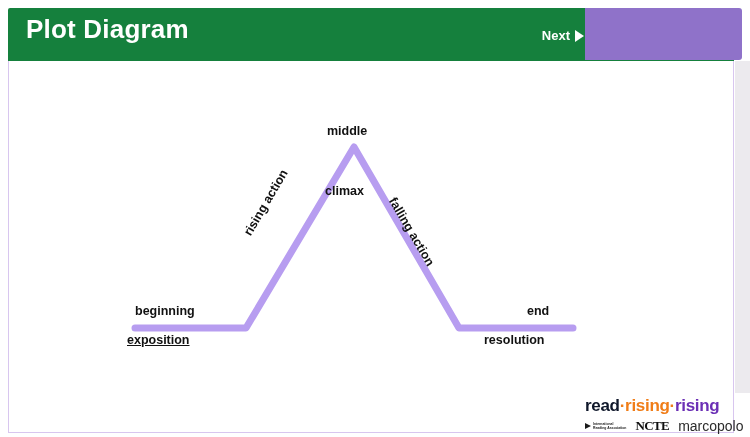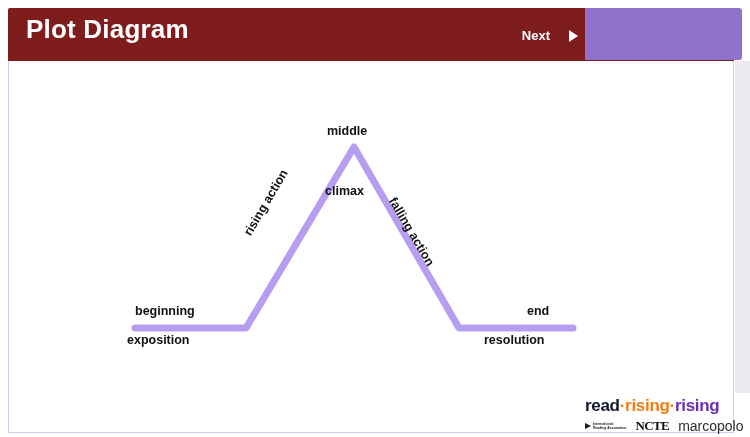--- a/index.html
+++ b/index.html
@@ -19,43 +19,43 @@
     background: #ffffff;
   }
 
   
   #header-bar {
     position: absolute;
     left: 8px;
     top: 8px;
     width: 726px;
     height: 68px;
-    background: #7f1d1d;
+    background: #15803d;
     border-radius: 2px;
   }
 
   #page-title {
     position: absolute;
     left: 18px;
     top: 4px;
     font-size: 26px;
     font-weight: bold;
     color: #ffffff;
     letter-spacing: 0.2px;
     line-height: 34px;
     white-space: nowrap;
   }
 
   #next-button {
     position: absolute;
-    right: 172px;
+    right: 166px;
     top: 28px;
     display: flex;
     align-items: center;
-    gap: 19px;
+    gap: 5px;
     cursor: pointer;
     user-select: none;
   }
 
   #next-button .next-label {
     font-size: 13px;
     font-weight: bold;
     color: #ffffff;
     white-space: nowrap;
   }
@@ -116,21 +116,21 @@
     font-size: 12.5px;
     font-weight: bold;
     color: #111111;
     white-space: nowrap;
     line-height: 14px;
   }
 
   #label-middle      { left: 318px; top: 63px; }
   #label-climax      { left: 316px; top: 123px; }
   #label-beginning   { left: 118px; top: 243px; margin-left: 8px; }
-  #label-exposition  { left: 118px; top: 272px; }
+  #label-exposition  { left: 118px; top: 272px; text-decoration: underline; }
   #label-end         { left: 518px; top: 243px; }
   #label-resolution  { left: 475px; top: 272px; }
 
   #label-rising-action {
     left: 232px;
     top: 170px;
     transform: rotate(-59.5deg);
     transform-origin: left top;
   }
 

